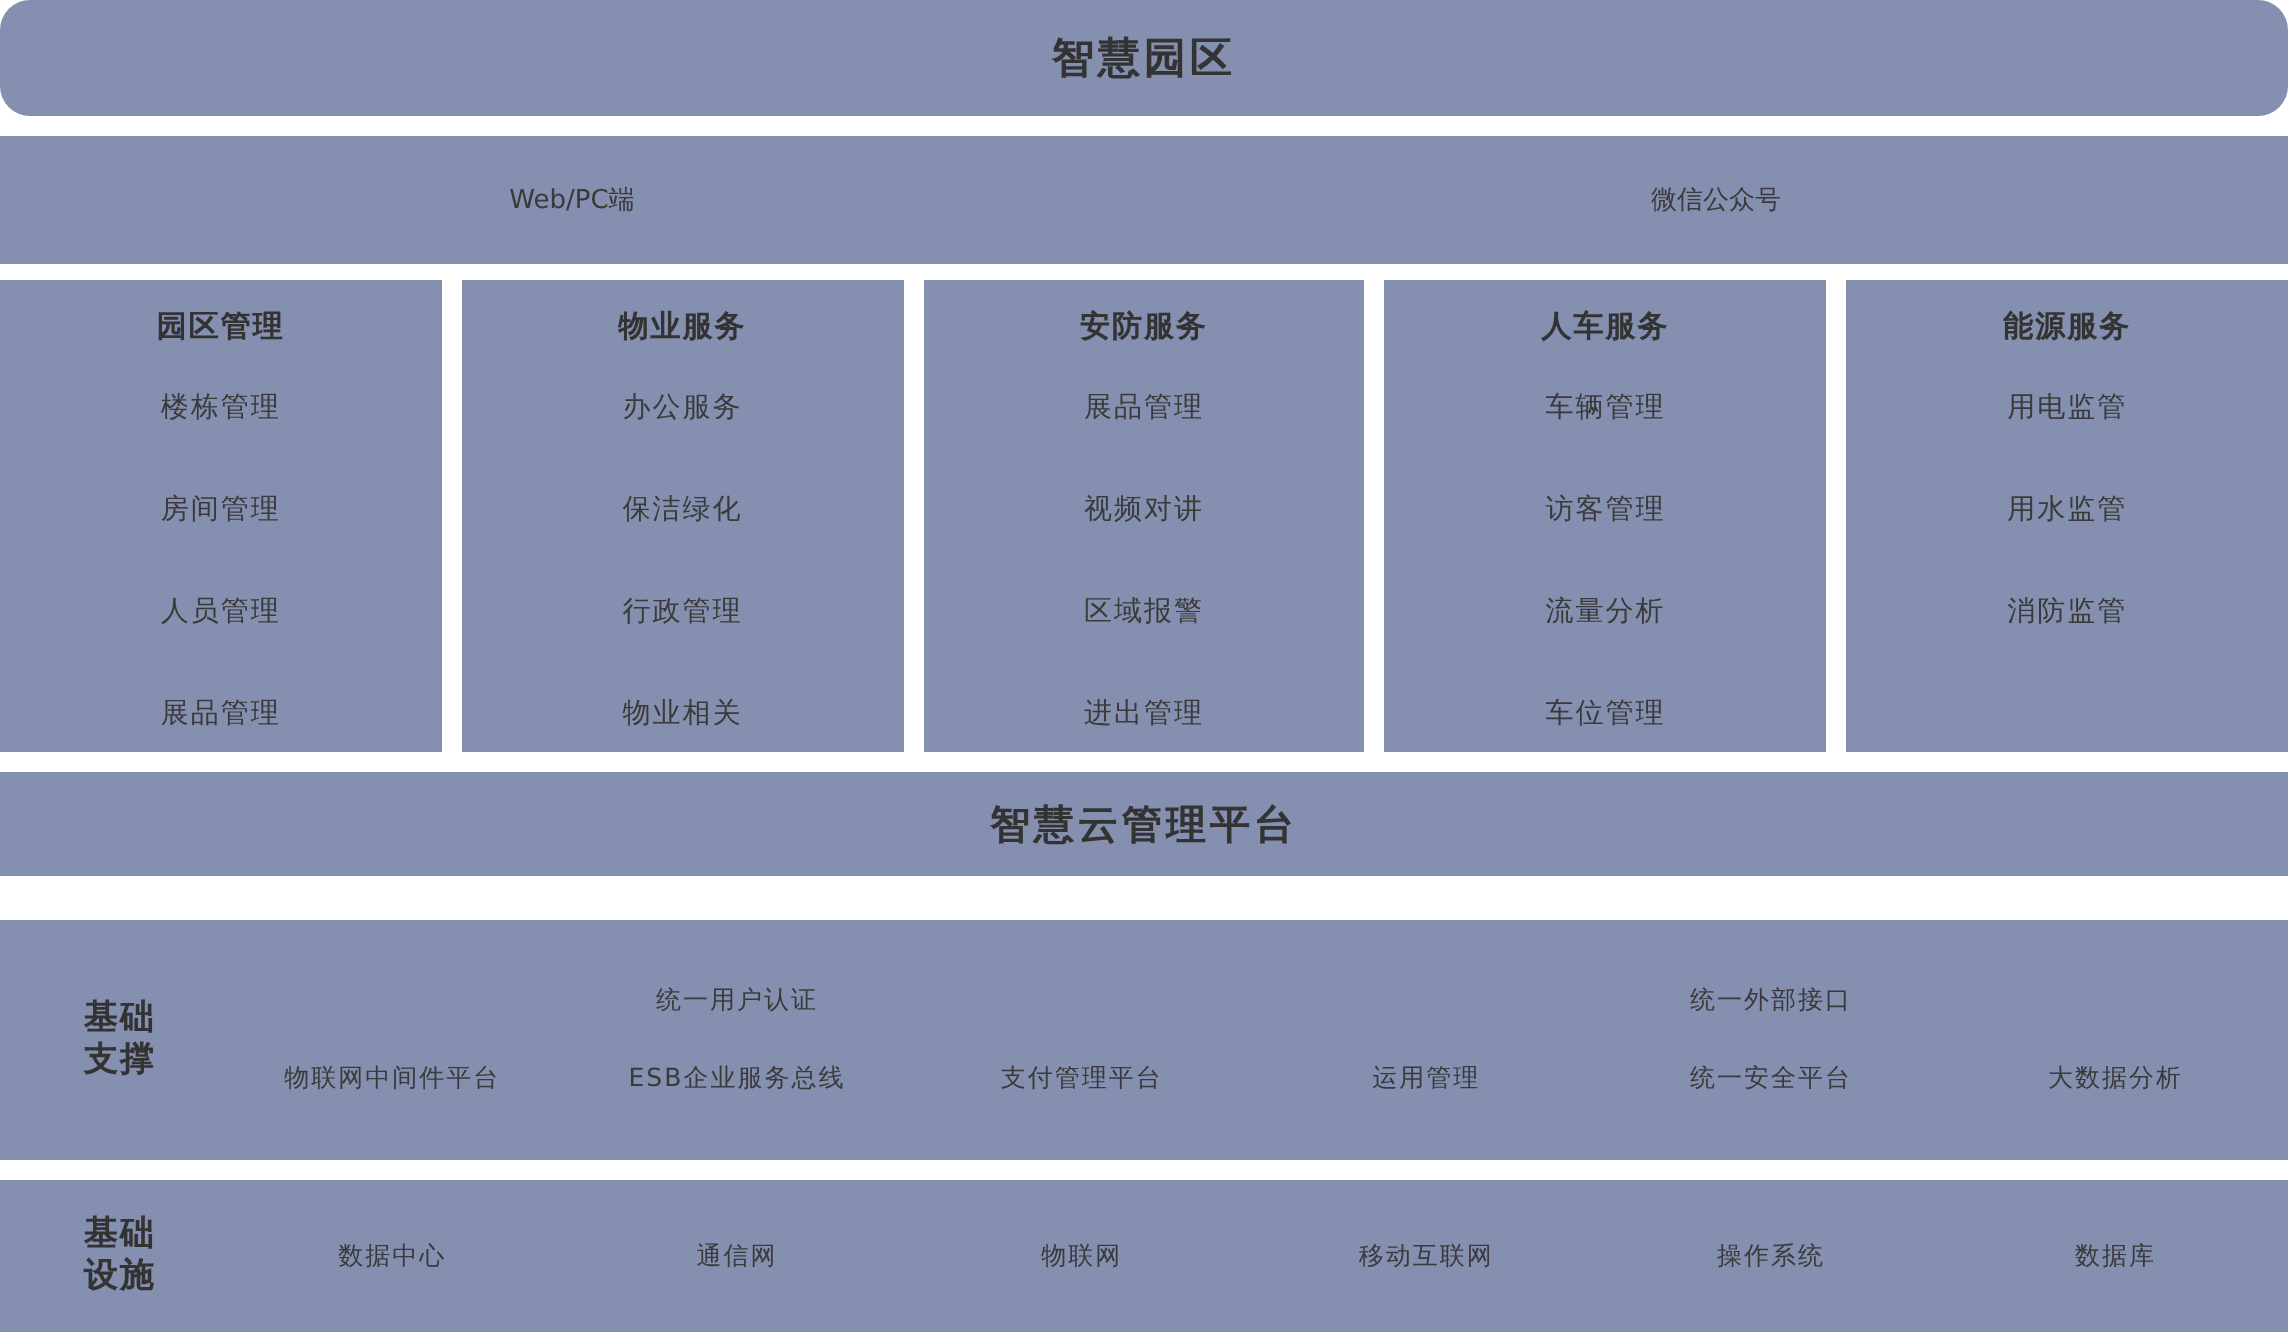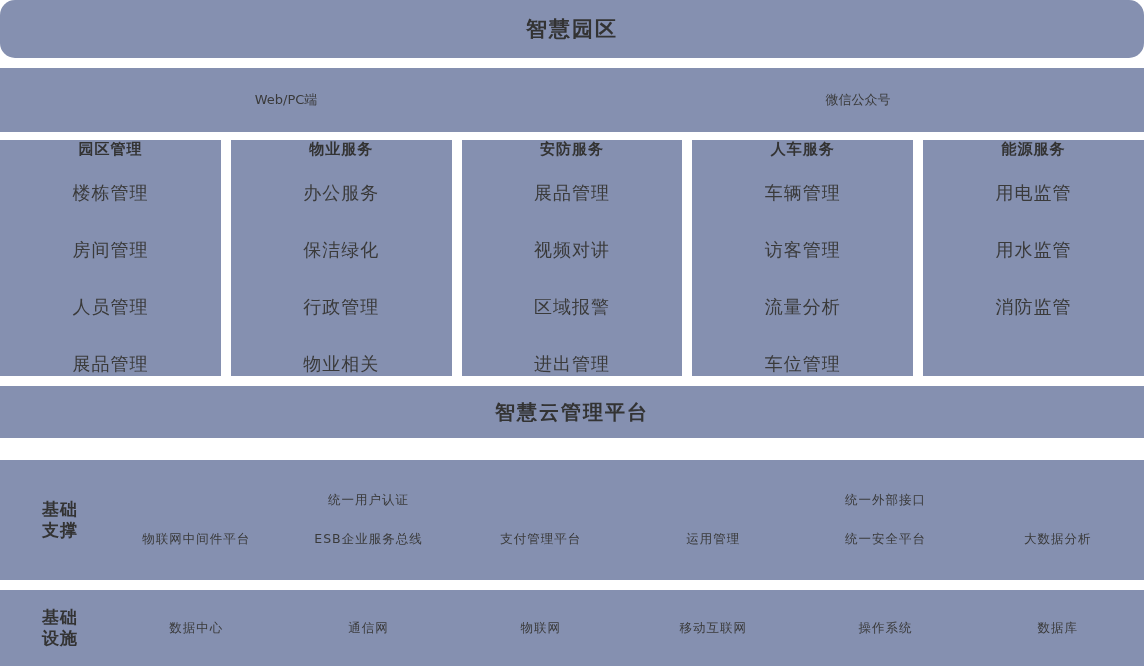--- a/index.html
+++ b/index.html
@@ -63,34 +63,34 @@
     width: 1144px;
     height: 236px;
     display: flex;
     gap: 10px;
     box-sizing: border-box;
   }
   .card {
     flex: 1 1 0;
     background: #8590b0;
     box-sizing: border-box;
-    padding-top: 0;
+    padding-top: 14px;
     display: flex;
     flex-direction: column;
     align-items: center;
   }
   .card-title {
     font-size: 15px;
     font-weight: bold;
     color: #333333;
     margin-bottom: 22px;
     letter-spacing: 1px;
   }
   .card-item {
-    font-size: 18px;
+    font-size: 14px;
     color: #3a3a3a;
     margin-bottom: 33px;
     letter-spacing: 1px;
   }
   
   .row-platform {
     top: 386px;
     height: 52px;
     display: flex;
     align-items: center;

